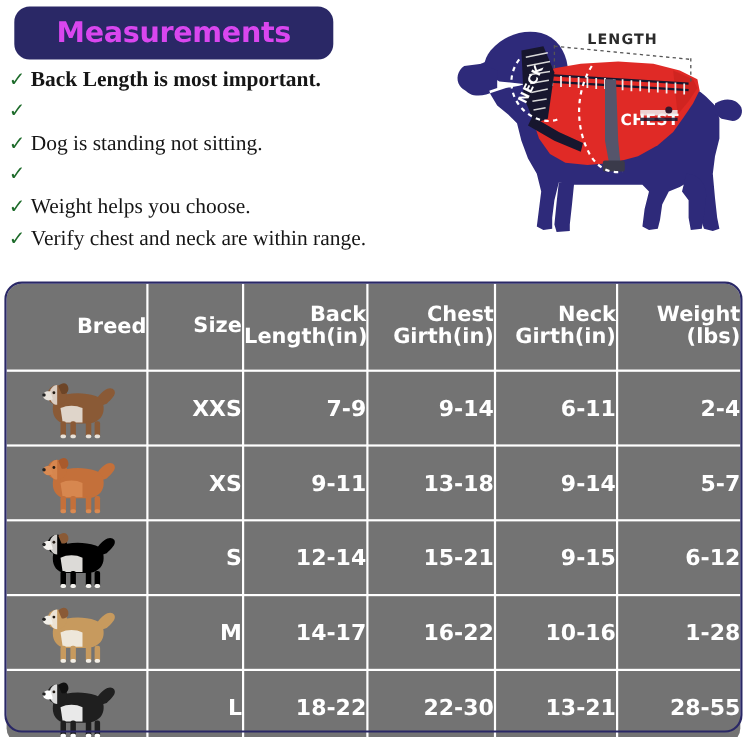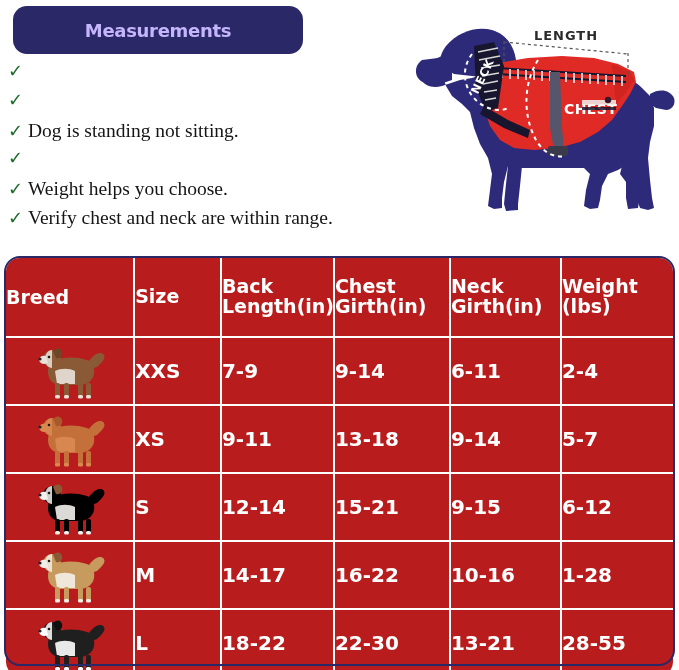--- a/index.html
+++ b/index.html
@@ -22,22 +22,22 @@
     top: 6px;
     width: 290px;
     height: 48px;
     background: #2a2866;
     border-radius: 14px;
     display: flex;
     align-items: center;
     justify-content: center;
   }
   #title-text {
-    color: #c4b5fd;
-    font-size: 18px;
+    color: #d946ef;
+    font-size: 26px;
     font-weight: bold;
     letter-spacing: -0.3px;
     font-family: "DejaVu Sans", sans-serif;
   }
 
   
   #bullets {
     position: absolute;
     left: 8px;
     top: 62px;
@@ -84,23 +84,23 @@
     border-spacing: 0;
   }
   #size-table .tbl {
     width: 100%;
     height: 100%;
     border-collapse: separate;
     border-spacing: 2px;
     table-layout: fixed;
   }
   #size-table td, #size-table th {
-    background: #b91c1c;
+    background: #737373;
     color: #ffffff;
-    text-align: left;
+    text-align: right;
     vertical-align: middle;
     font-family: "DejaVu Sans", sans-serif;
     font-weight: bold;
     padding: 0;
   }
   th.col-head {
     font-size: 19px;
     line-height: 1.03;
     height: 78px;
   }
@@ -151,20 +151,21 @@
 </head>
 <body>
 
 <div id="title-badge">
   <span id="title-text">Measurements</span>
 </div>
 
 <div id="bullets">
   <div class="bullet-row">
     <span class="check-icon">✓</span>
+    <span class="bullet-text bold">Back Length is most important.</span>
   </div>
   <div class="bullet-row">
     <span class="check-icon">✓</span>
   </div>
   <div class="bullet-row">
     <span class="check-icon">✓</span>
     <span class="bullet-text">Dog is standing not sitting.</span>
   </div>
   <div class="bullet-row">
     <span class="check-icon">✓</span>

